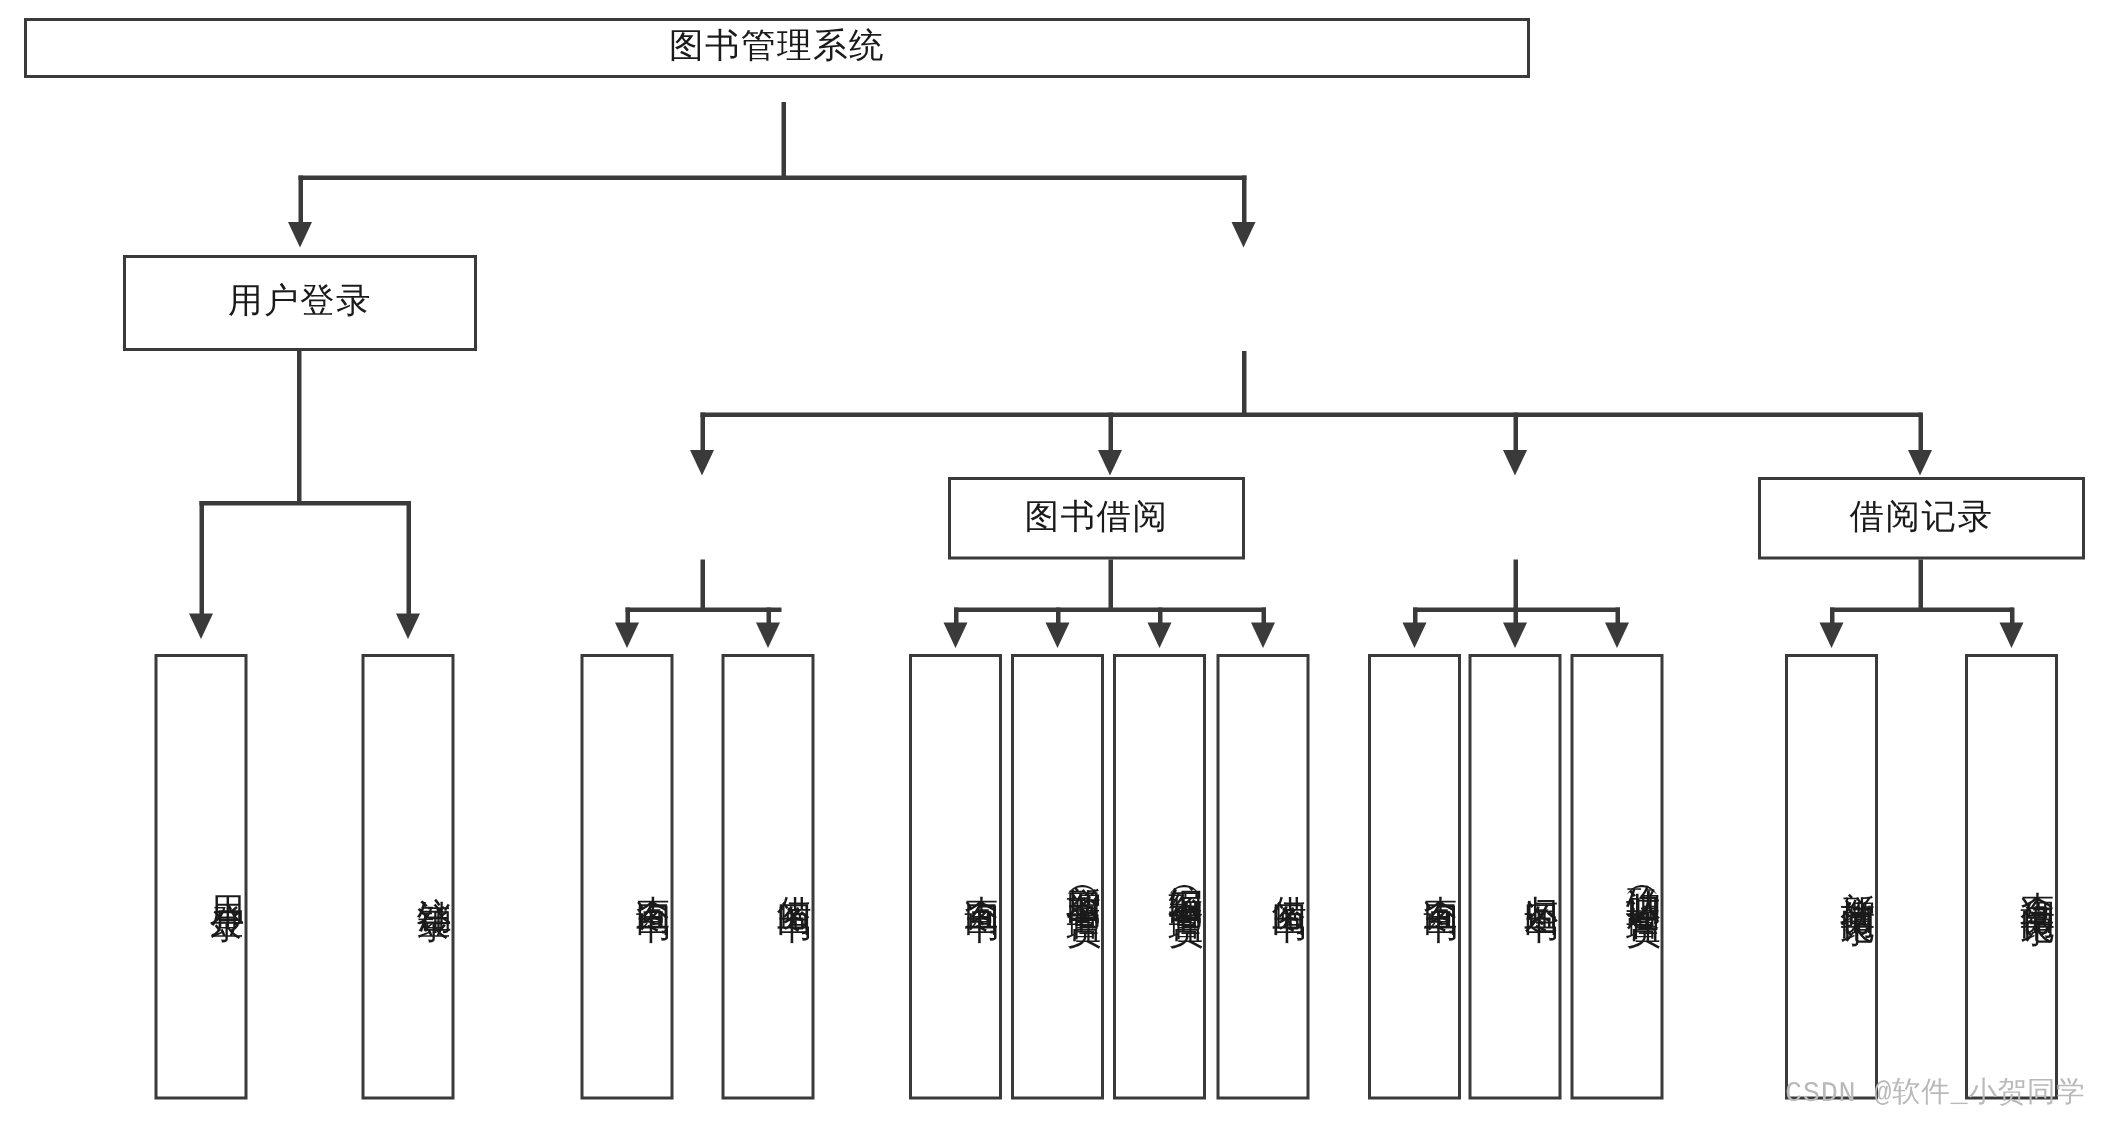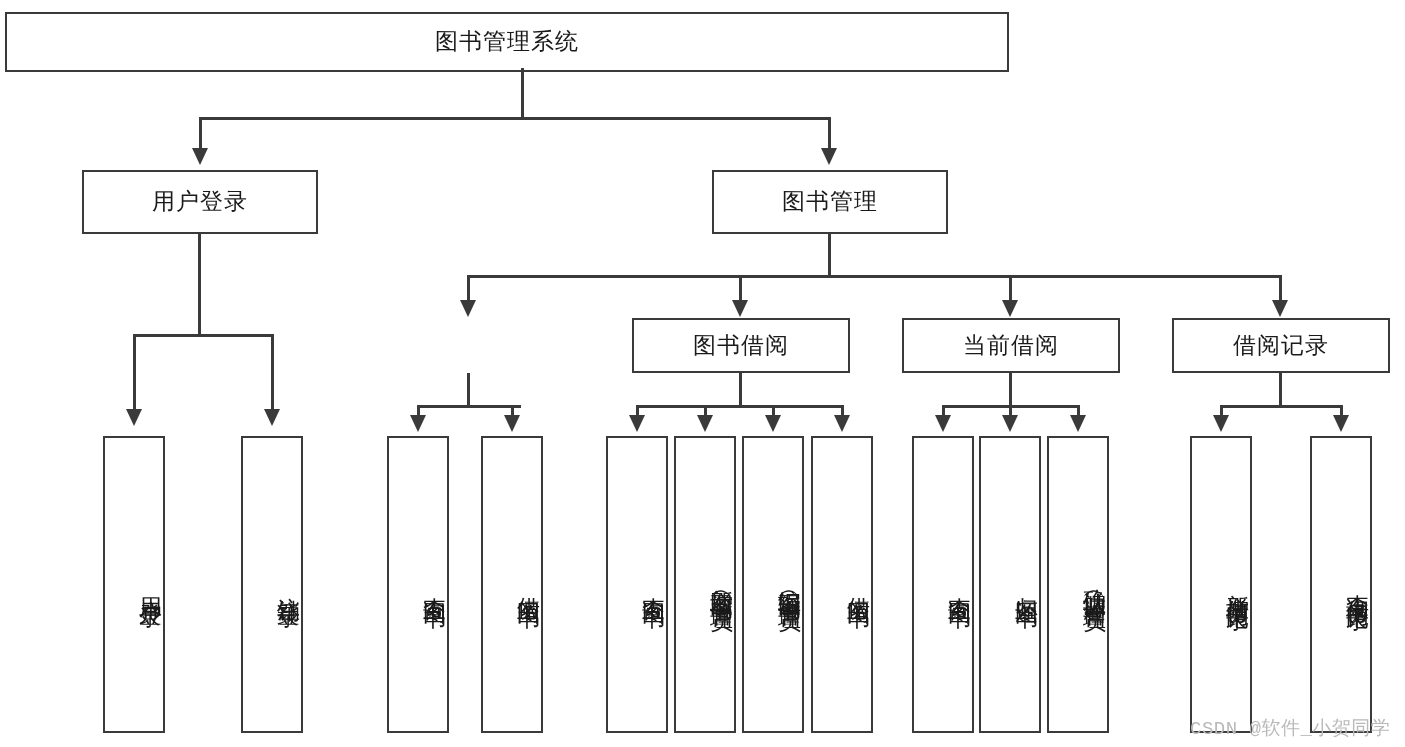--- a/index.html
+++ b/index.html
@@ -67,64 +67,58 @@
     letter-spacing: 0.5px;
     white-space: nowrap;
     font-family: "DejaVu Sans", "Liberation Sans", sans-serif;
   }
 </style>
 </head>
 <body>
 
 <div id="canvas">
 
-  <div class="node horiz" style="left:5px; top:12px; width:1004px; height:60px;">
+  <div class="node horiz" style="left:16px; top:12px; width:1004px; height:40px;">
     <span>图书管理系统</span>
   </div>
 
   <div class="edge v" style="left:521px; top:68px; width:3px; height:50px;"></div>
 
   <div class="edge h" style="left:199px; top:117px; width:632px; height:3px;"></div>
 
   <div class="edge v" style="left:199px; top:117px; width:3px; height:32px;"></div>
   <div class="arrow" style="left:192px; top:148px;"></div>
 
   <div class="edge v" style="left:828px; top:117px; width:3px; height:32px;"></div>
   <div class="arrow" style="left:821px; top:148px;"></div>
 
   <div class="node horiz" style="left:82px; top:170px; width:236px; height:64px;">
     <span>用户登录</span>
-  </div>
-  <div class="node horiz" style="left:712px; top:170px; width:236px; height:64px;">
-    <span>图书管理</span>
   </div>
 
   <div class="edge v" style="left:198px; top:234px; width:3px; height:101px;"></div>
   <div class="edge h" style="left:133px; top:334px; width:140px; height:3px;"></div>
   <div class="edge v" style="left:133px; top:334px; width:3px; height:76px;"></div>
   <div class="arrow" style="left:126px; top:409px;"></div>
   <div class="edge v" style="left:271px; top:334px; width:3px; height:76px;"></div>
   <div class="arrow" style="left:264px; top:409px;"></div>
 
   <div class="edge v" style="left:828px; top:234px; width:3px; height:42px;"></div>
   <div class="edge h" style="left:467px; top:275px; width:814px; height:3px;"></div>
   <div class="edge v" style="left:467px; top:275px; width:3px; height:26px;"></div>
   <div class="arrow" style="left:460px; top:300px;"></div>
   <div class="edge v" style="left:739px; top:275px; width:3px; height:26px;"></div>
   <div class="arrow" style="left:732px; top:300px;"></div>
   <div class="edge v" style="left:1009px; top:275px; width:3px; height:26px;"></div>
   <div class="arrow" style="left:1002px; top:300px;"></div>
   <div class="edge v" style="left:1279px; top:275px; width:3px; height:26px;"></div>
   <div class="arrow" style="left:1272px; top:300px;"></div>
 
-  <div class="node horiz" style="left:632px; top:318px; width:218px; height:55px;">
+  <div class="node horiz" style="left:632px; top:318px; width:198px; height:55px;">
     <span>图书借阅</span>
-  </div>
-  <div class="node horiz" style="left:902px; top:318px; width:218px; height:55px;">
-    <span>当前借阅</span>
   </div>
   <div class="node horiz" style="left:1172px; top:318px; width:218px; height:55px;text-align:right;">
     <span>借阅记录</span>
   </div>
 
   <div class="edge v" style="left:467px; top:373px; width:3px; height:33px;"></div>
   <div class="edge h" style="left:417px; top:405px; width:104px; height:3px;"></div>
   <div class="edge v" style="left:417px; top:405px; width:3px; height:12px;"></div>
   <div class="arrow" style="left:410px; top:415px;"></div>
   <div class="edge v" style="left:511px; top:405px; width:3px; height:12px;"></div>

